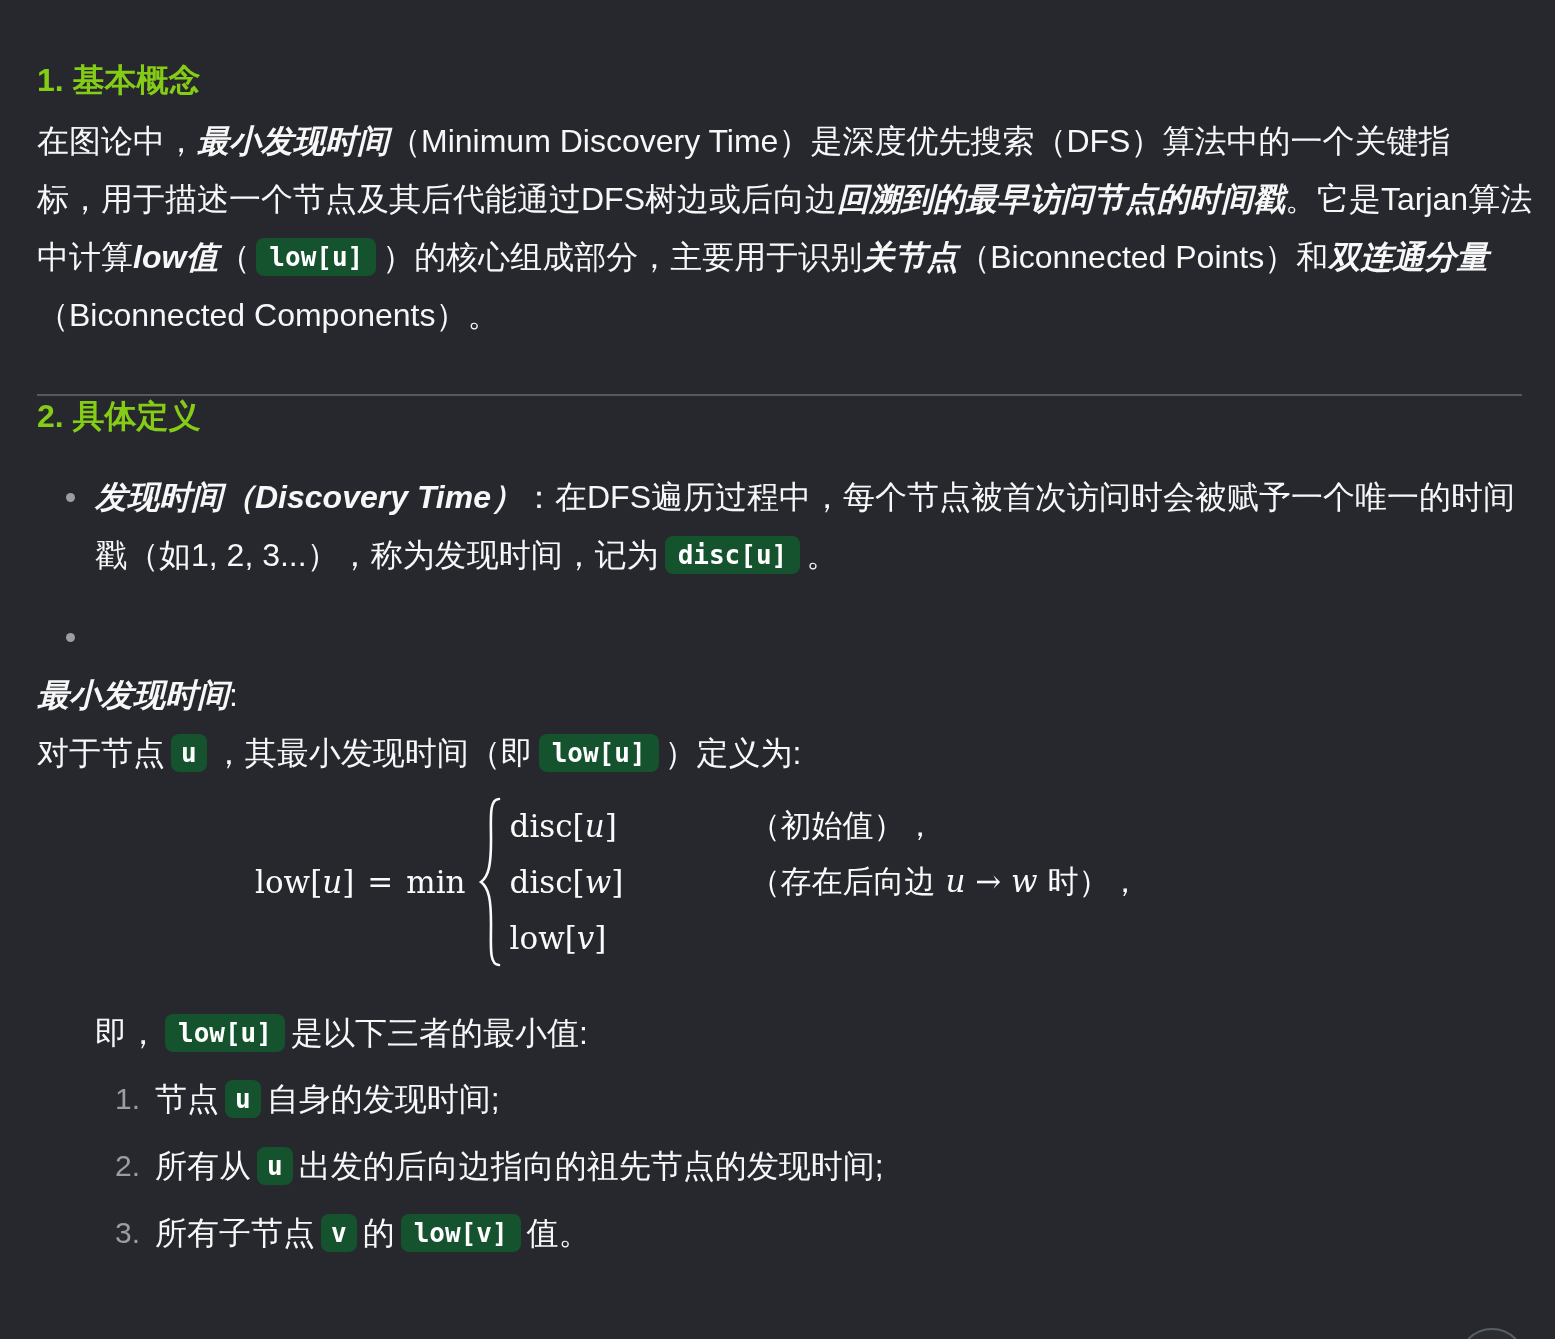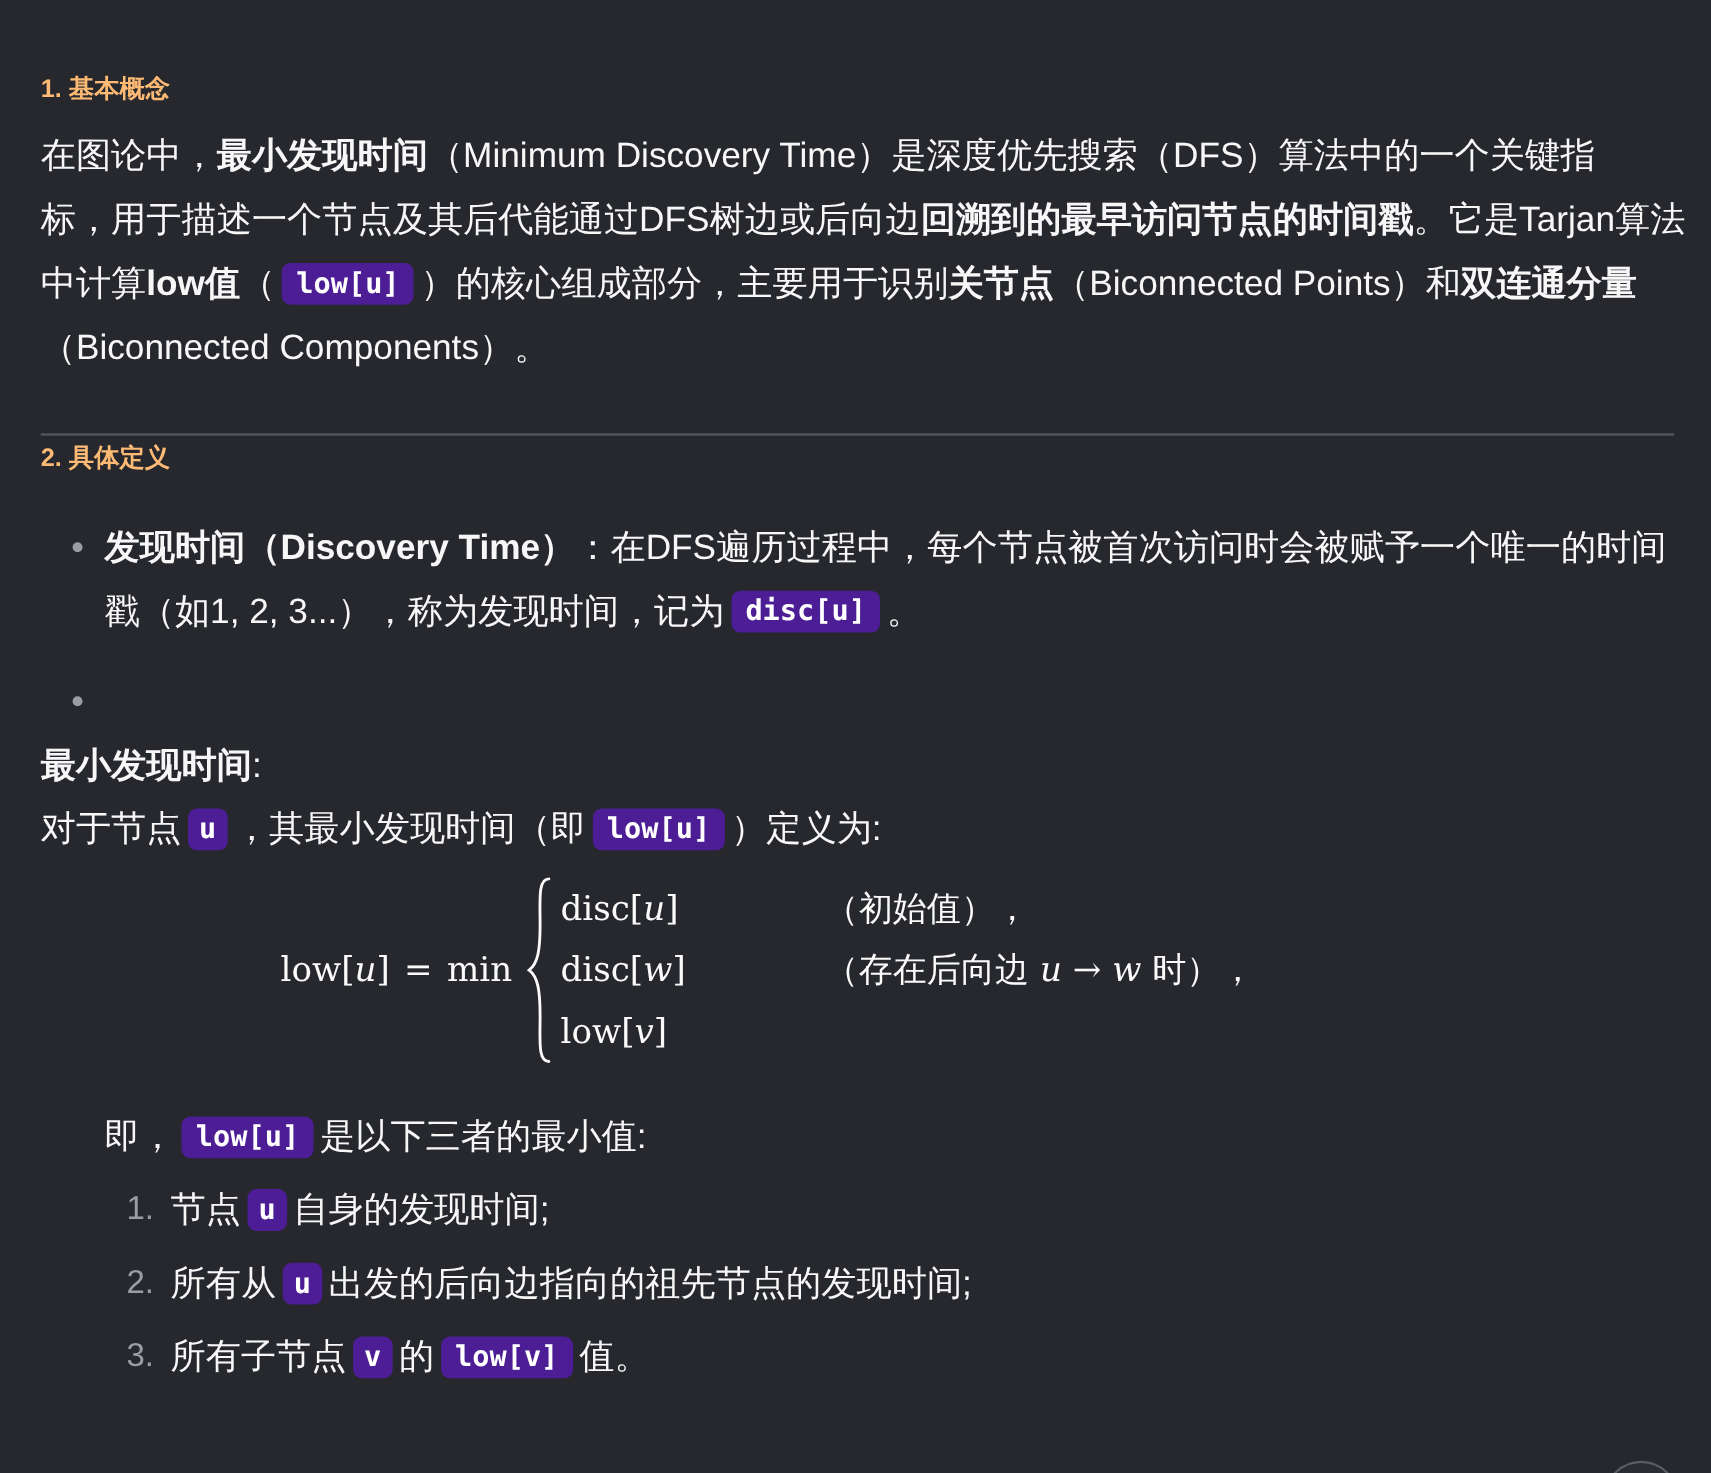--- a/index.html
+++ b/index.html
@@ -6,28 +6,28 @@
   body{
     width:1555px;height:1339px;overflow:hidden;position:relative;
     background:#26282d;color:#f7f7f8;
     font-family:"Liberation Sans","DejaVu Sans",sans-serif;
   }
   .content{padding:8px 18px 0 37px;}
   .doc-title{
     font-size:24px;font-weight:700;color:#9b9b9b;line-height:30px;
   }
   .h2{
-    font-size:23px;font-weight:700;color:#fdba74;line-height:40px;
+    font-size:32px;font-weight:700;color:#84cc16;line-height:40px;
   }
   .h2.first{margin-top:52px;}
   .para{margin-top:12px;}
   .line{white-space:nowrap;height:58px;line-height:58px;font-size:32px;}
-  .b{font-weight:700;}
+  .b{font-weight:700;font-style:italic;}
   .code{
-    display:inline-block;background:#4c1d95;border-radius:8px;
+    display:inline-block;background:#14532d;border-radius:8px;
     font-family:"DejaVu Sans Mono","Liberation Mono",monospace;
     font-weight:700;font-size:26px;line-height:36px;
     padding:1px 13px;margin:0 6px;color:#ffffff;vertical-align:2px;
   }
   .code.small{padding:1px 10px;}
   .divider{
     border:none;height:2px;background:#56585c;margin:50px 15px 0 0;
   }
   .h2.second{}
   .bullets{margin-top:32px;}

